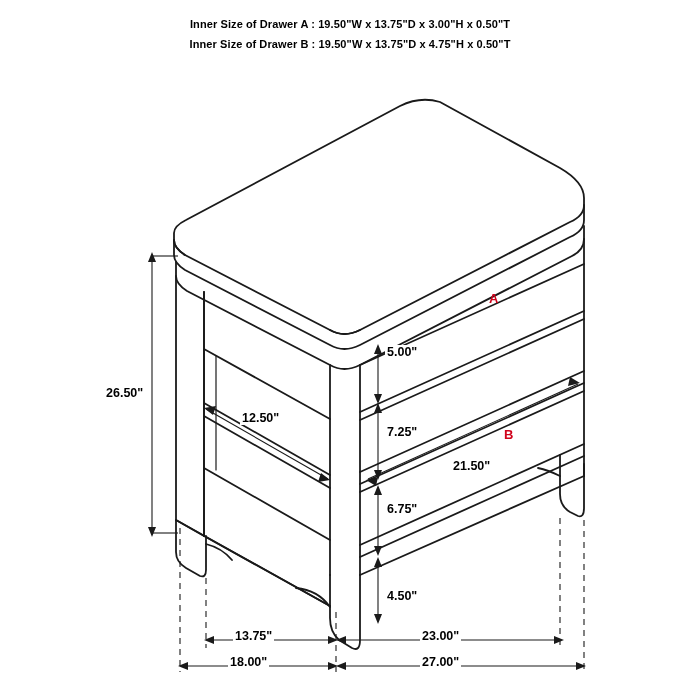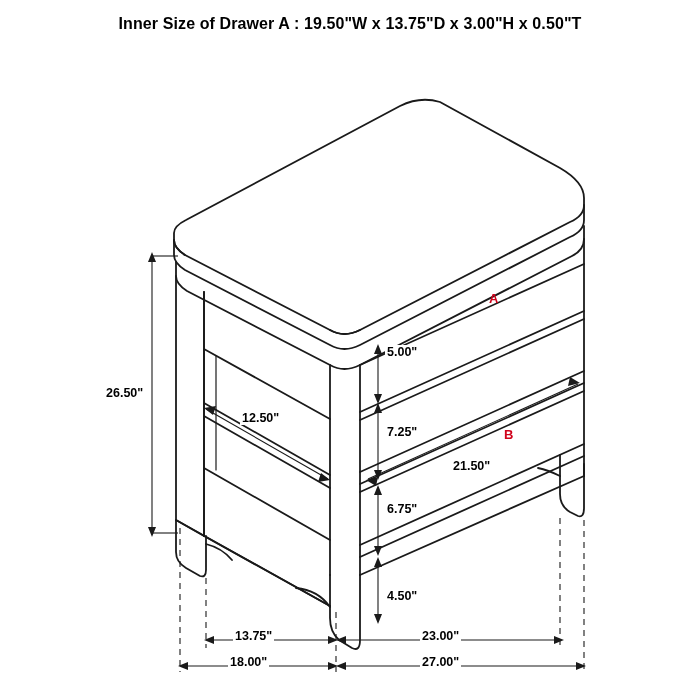--- a/index.html
+++ b/index.html
@@ -19,21 +19,21 @@
     position: relative;
     width: 700px;
     height: 700px;
   }
   .header {
     position: absolute;
     top: 14px;
     left: 0;
     width: 700px;
     text-align: center;
-    font-size: 16px;
+    font-size: 11px;
     font-weight: bold;
     line-height: 20px;
     letter-spacing: 0.1px;
   }
   .header div {
     white-space: nowrap;
   }
   svg.diagram {
     position: absolute;
     top: 0;
@@ -56,20 +56,21 @@
     color: #d0021b;
   }
 </style>
 </head>
 <body>
 
 <div id="stage">
 
   <div class="header">
     <div>Inner Size of Drawer A : 19.50"W x 13.75"D x 3.00"H x 0.50"T</div>
+    <div>Inner Size of Drawer B : 19.50"W x 13.75"D x 4.75"H x 0.50"T</div>
   </div>
 
   <svg class="diagram" viewBox="0 0 700 700">
     <g fill="none" stroke="#1a1a1a" stroke-width="1.8" stroke-linejoin="round" stroke-linecap="round">
 
       <path d="M 440,102 L 560,168 Q 584,182 584,198 L 584,205 Q 584,216 570,222
                L 360,330 Q 344,338 330,330 L 185,255 Q 174,248 174,240 L 174,233
                Q 174,226 186,220 L 400,106 Q 420,96 440,102 Z"></path>
 
       <path d="M 174,240 L 174,255 Q 174,263 185,270 L 330,345 Q 344,353 360,345 L 570,237

